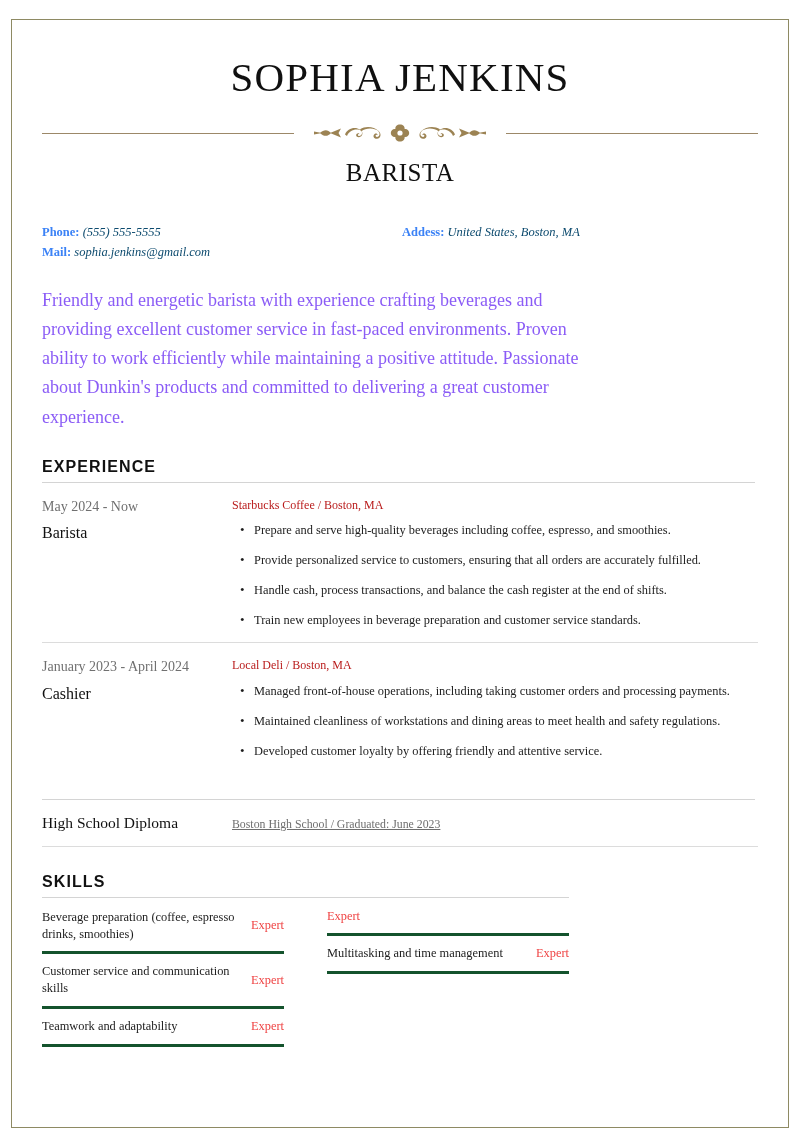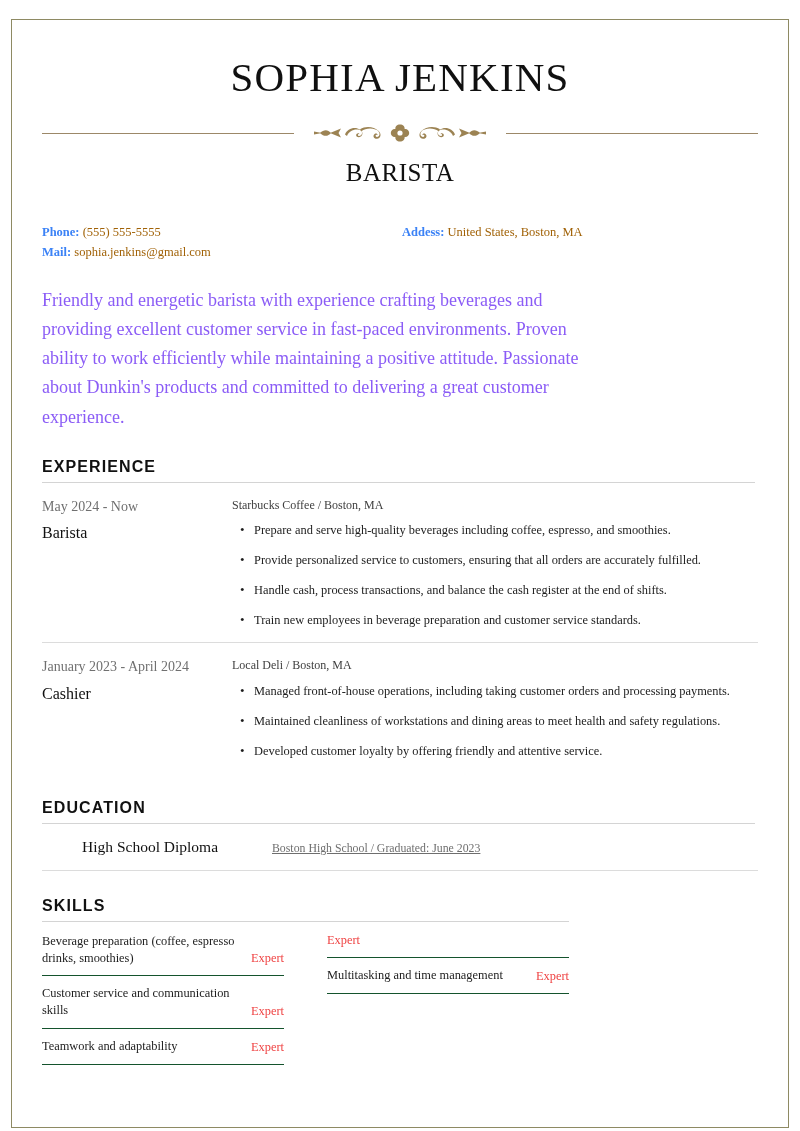--- a/index.html
+++ b/index.html
@@ -87,21 +87,21 @@
     font-size: 12.5px;
     line-height: 1.55;
   }
   .contact .left { display: block; }
   .contact .right {
     position: absolute;
     left: 360px;
     top: 0;
   }
   .contact b { font-weight: bold; color: #3b82f6; }
-  .contact span.val { color: #a16207; }
+  .contact span.val { color: #0c4a6e; font-style: italic; }
 
   
   .summary {
     margin-top: 24px;
     font-size: 18px;
     line-height: 1.62;
     color: #8b5cf6;
     width: 540px;
   }
 
@@ -138,21 +138,21 @@
   }
   .exp-role {
     font-size: 16px;
     color: #111111;
     margin-top: 7px;
     line-height: 1.25;
   }
   .exp-right { flex: 1; padding-top: 2px; }
   .exp-company {
     font-size: 12px;
-    color: #404040;
+    color: #b91c1c;
     line-height: 1.4;
   }
   ul.bullets {
     list-style: none;
     margin: 9px 0 0 0;
     padding: 0;
   }
   ul.bullets li {
     position: relative;
     padding-left: 22px;
@@ -172,21 +172,21 @@
   }
 
   
   .edu-item {
     display: flex;
     padding-top: 13px;
     padding-bottom: 13px;
     border-bottom: 1px solid #dcdcdc;
   }
   .edu-item.last { border-bottom: none; min-height: 52px; }
-  .edu-left { width: 190px; flex: 0 0 190px; margin-left: 40px; }
+  .edu-left { width: 190px; flex: 0 0 190px; }
   .edu-degree {
     font-size: 15.5px;
     color: #111111;
     line-height: 1.28;
   }
   .edu-right { flex: 1; padding-top: 3px; }
   .edu-meta {
     font-size: 11.8px;
     color: #6e6e6e;
     line-height: 1.4;
@@ -195,23 +195,23 @@
 
   
   .skills-grid {
     display: flex;
     gap: 43px;
     margin-top: 2px;
   }
   .skills-col { width: 242px; }
   .skill-row {
     display: flex;
-    align-items: flex-end;
+    align-items: center;
     justify-content: space-between;
-    border-bottom: 1px solid #14532d;
+    border-bottom: 3px solid #14532d;
     padding: 9px 0 9px 0;
     min-height: 30px;
     box-sizing: border-box;
   }
   .skill-name {
     font-size: 12.4px;
     line-height: 1.35;
     color: #1c1c1c;
     padding-right: 10px;
     flex: 1;
@@ -311,21 +311,20 @@
           <ul class="bullets">
             <li>Managed front-of-house operations, including taking customer orders and processing payments.</li>
             <li>Maintained cleanliness of workstations and dining areas to meet health and safety regulations.</li>
             <li>Developed customer loyalty by offering friendly and attentive service.</li>
           </ul>
         </div>
       </div>
     </div>
 
     <div class="section">
-      <div class="section-title">EDUCATION</div>
       <div class="section-rule"></div>
 
       <div class="edu-item">
         <div class="edu-left">
           <div class="edu-degree">High School Diploma</div>
         </div>
         <div class="edu-right">
           <div class="edu-meta">Boston High School / Graduated: June 2023</div>
         </div>
       </div>

